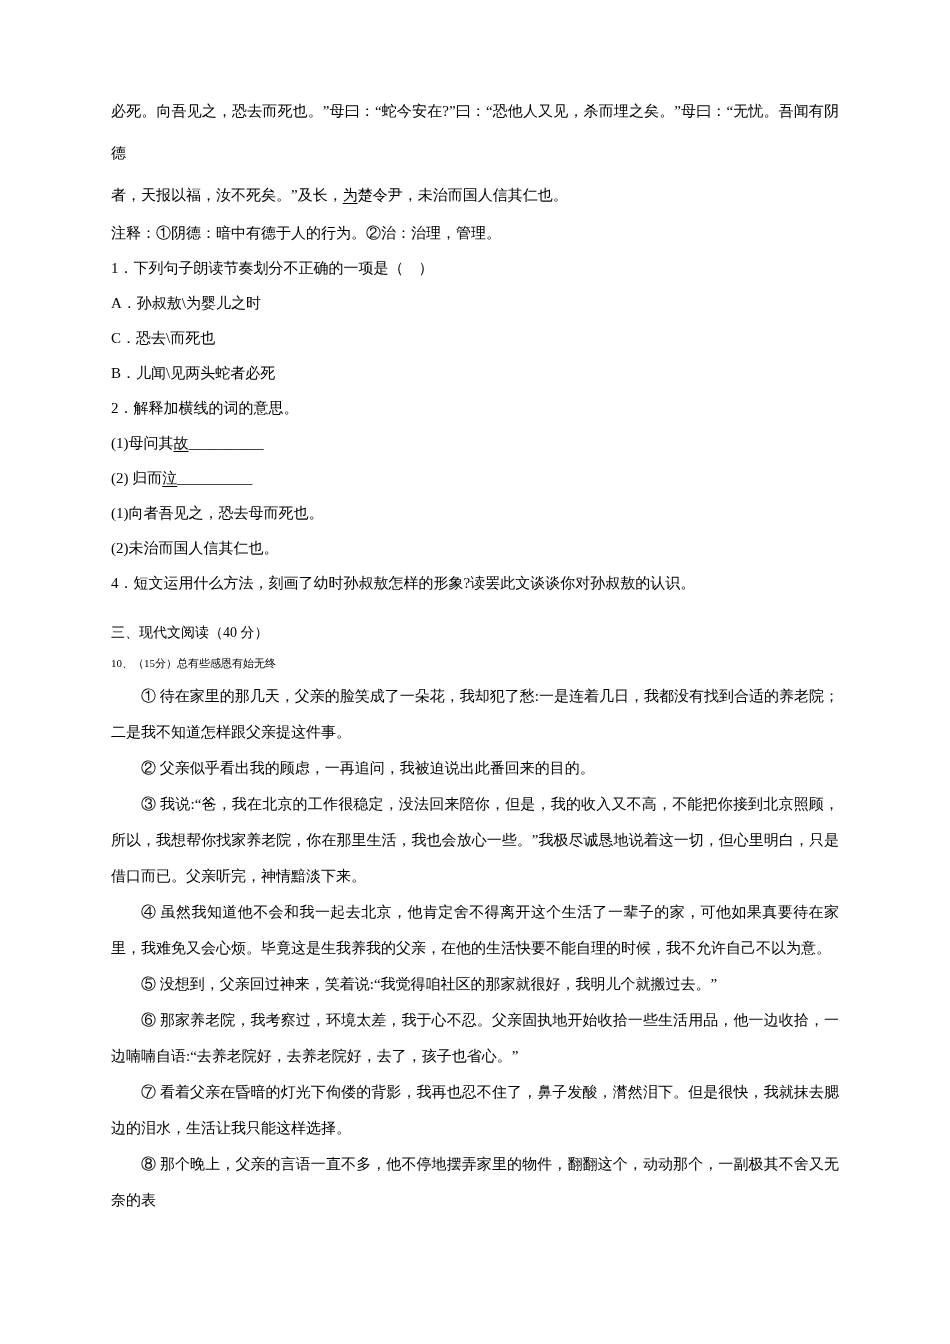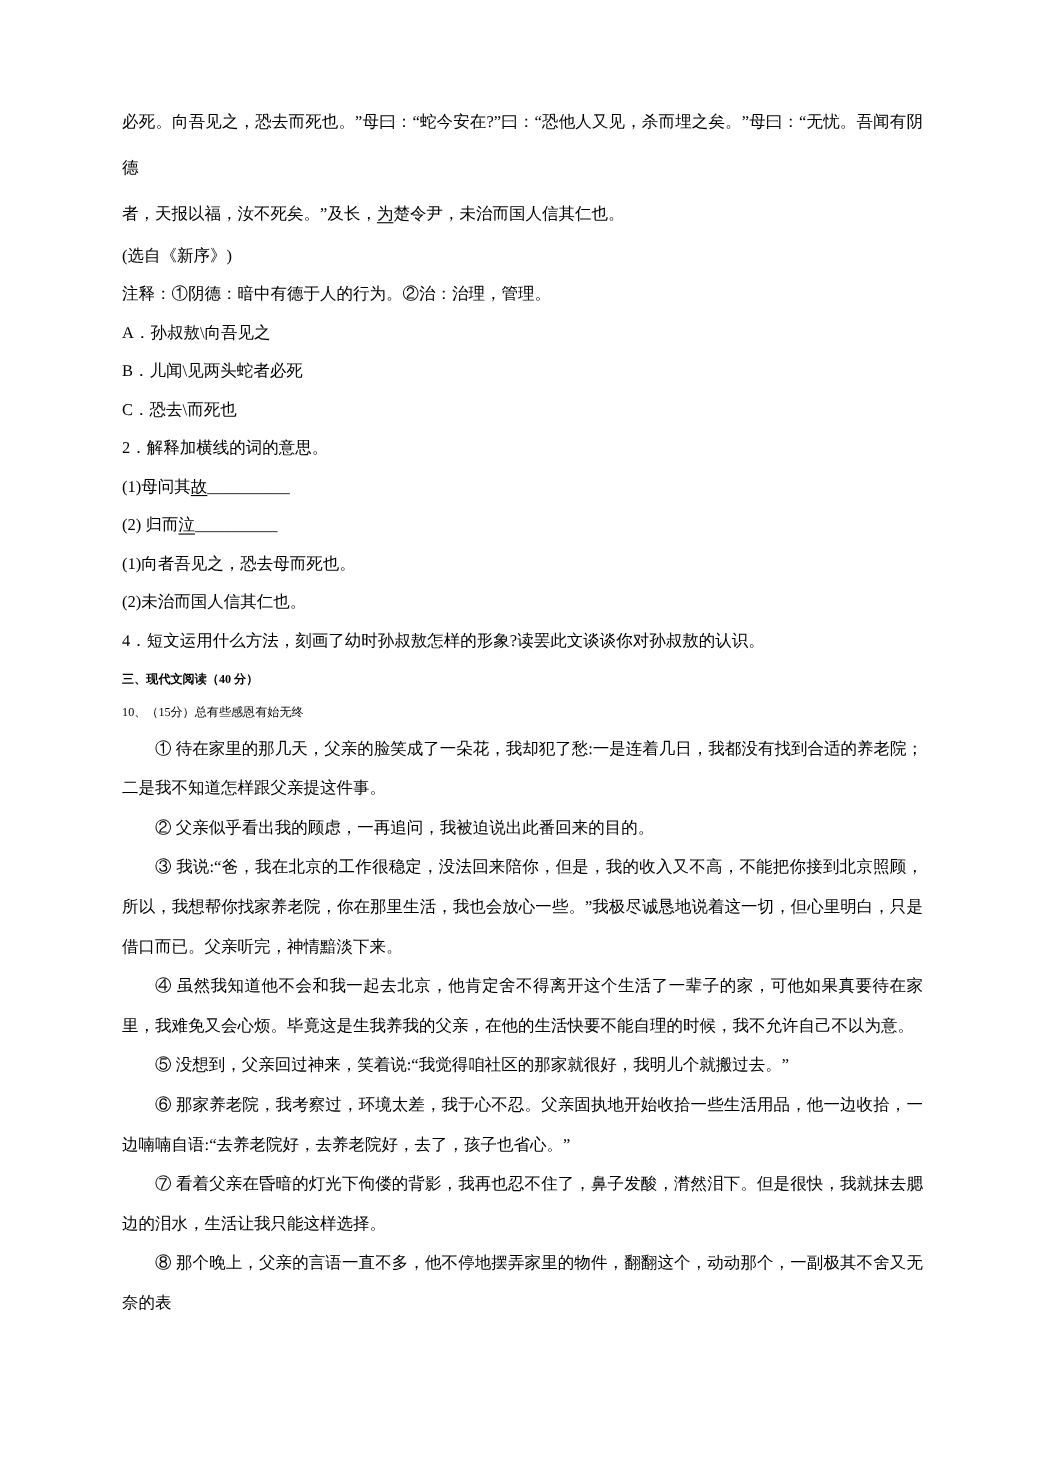--- a/index.html
+++ b/index.html
@@ -20,24 +20,24 @@
     line-height: 35px;
     white-space: pre-wrap;
   }
   .passage {
     line-height: 42px;
     text-align: justify;
   }
   .u { text-decoration: underline; text-underline-offset: 3px; }
   .blank { letter-spacing: 0; }
   .section-heading {
-    font-size: 11px;
-    font-weight: bold;
+    font-size: 14px;
+    font-weight: normal;
     line-height: 30px;
-    margin-top: 2px;
+    margin-top: 17px;
   }
   .item-header {
     font-size: 11px;
     line-height: 30px;
   }
   .para {
     font-size: 15px;
     line-height: 36px;
     text-align: justify;
     text-indent: 2em;
@@ -45,26 +45,26 @@
   }
 </style>
 </head>
 <body>
 
 <div class="page">
 
   <section>
     <p class="line passage">必死。向吾见之，恐去而死也。”母曰：“蛇今安在?”曰：“恐他人又见，杀而埋之矣。”母曰：“无忧。吾闻有阴德</p>
     <p class="line passage"><span>者，天报以福，汝不死矣。”及长，</span><span class="u">为</span><span>楚令尹，未治而国人信其仁也。</span></p>
-    <p class="line">(选自《新序》)</p>
     <p class="line">注释：①阴德：暗中有德于人的行为。②治：治理，管理。</p>
 
-    <p class="line">A．孙叔敖\向吾见之</p>
+    <p class="line">1．下列句子朗读节奏划分不正确的一项是（    ）</p>
+    <p class="line">A．孙叔敖\为婴儿之时</p>
+    <p class="line">C．恐去\而死也</p>
     <p class="line">B．儿闻\见两头蛇者必死</p>
-    <p class="line">C．恐去\而死也</p>
 
     <p class="line">2．解释加横线的词的意思。</p>
     <p class="line"><span>(1)母问其</span><span class="u">故</span><span class="blank">__________</span></p>
     <p class="line"><span>(2) 归而</span><span class="u">泣</span><span class="blank">__________</span></p>
 
     <p class="line">(1)向者吾见之，恐去母而死也。</p>
     <p class="line">(2)未治而国人信其仁也。</p>
 
     <p class="line">4．短文运用什么方法，刻画了幼时孙叔敖怎样的形象?读罢此文谈谈你对孙叔敖的认识。</p>
   </section>

